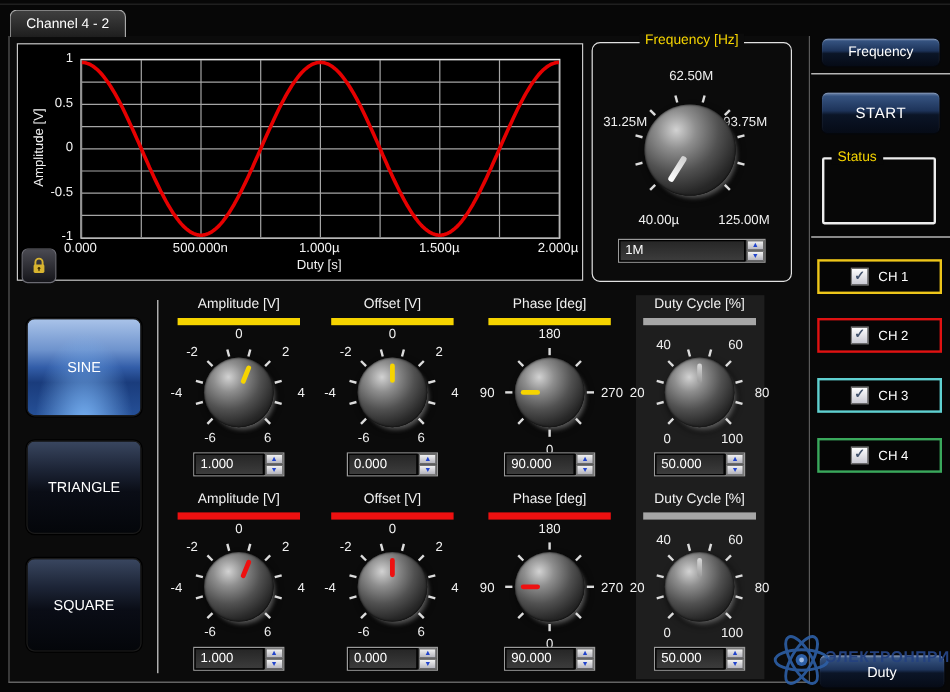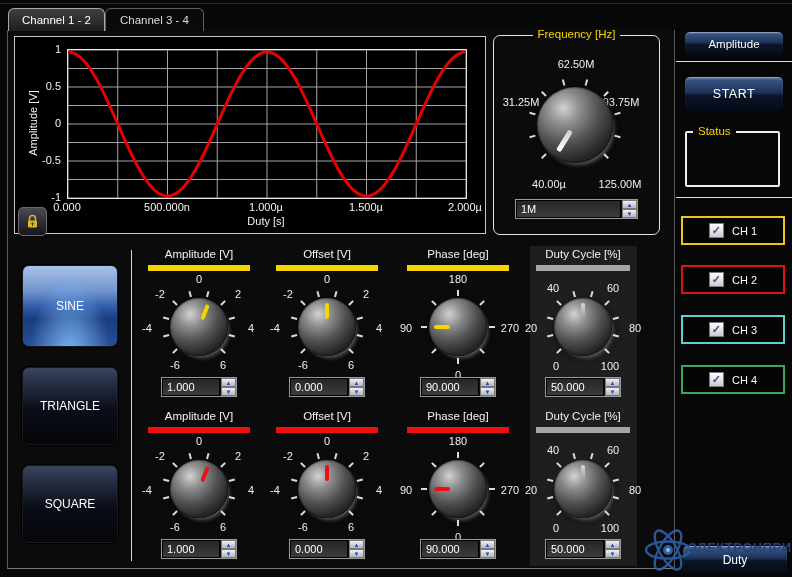--- a/index.html
+++ b/index.html
@@ -102,22 +102,21 @@
        color:#24417e;z-index:6;pointer-events:none;}
   .atom{position:absolute;left:641px;top:523px;z-index:5;}
   .exit-btn{left:682px;top:545px;width:104px;height:27px;font-size:12px;z-index:4;position:absolute;}
 </style>
 </head>
 <body>
 
 <div id="root">
   <div class="topline"></div>
 
-  <div class="tab active">Channel 1 - 2</div>
-  <div class="tab inactive">Channel 3 - 4</div>
+  <div class="tab active">Channel 4 - 2</div>
   <div class="tabpage"></div>
 
   <div class="gframe">
     <span class="axis-title-y">Amplitude [V]</span>
     <svg id="plot-svg" width="398" height="148">
         <line x1="0" y1="0" x2="0" y2="148" stroke="#a5a5a5" stroke-width="1"></line>
         <line x1="49.75" y1="0" x2="49.75" y2="148" stroke="#a5a5a5" stroke-width="1"></line>
         <line x1="99.5" y1="0" x2="99.5" y2="148" stroke="#a5a5a5" stroke-width="1"></line>
         <line x1="149.25" y1="0" x2="149.25" y2="148" stroke="#a5a5a5" stroke-width="1"></line>
         <line x1="199" y1="0" x2="199" y2="148" stroke="#a5a5a5" stroke-width="1"></line>
@@ -483,21 +482,21 @@
     </div>
     <div class="ninput" style="left:17px;top:129px;width:76px">
       <span class="ni-text">50.000</span>
       <span class="spin">
           <b>▲</b>
           <b>▼</b>
         </span>
     </div>
   </div>
 
-  <div class="blue-btn" style="left:684px;top:31px;width:98px;height:23px;font-size:11.5px">Amplitude</div>
+  <div class="blue-btn" style="left:684px;top:31px;width:98px;height:23px;font-size:11.5px">Frequency</div>
   <div class="hline" style="left:676px;top:61px;width:116px"></div>
   <div class="blue-btn" style="left:684px;top:76px;width:98px;height:34px;font-size:12.5px;letter-spacing:.5px">START</div>
 
   <div class="status-frame">
     <span class="legend">Status</span>
   </div>
   <div class="hline" style="left:676px;top:197px;width:116px"></div>
 
   <div class="chbox" style="top:216px;border-color:#eec61a">
     <span class="cb">✓</span>

